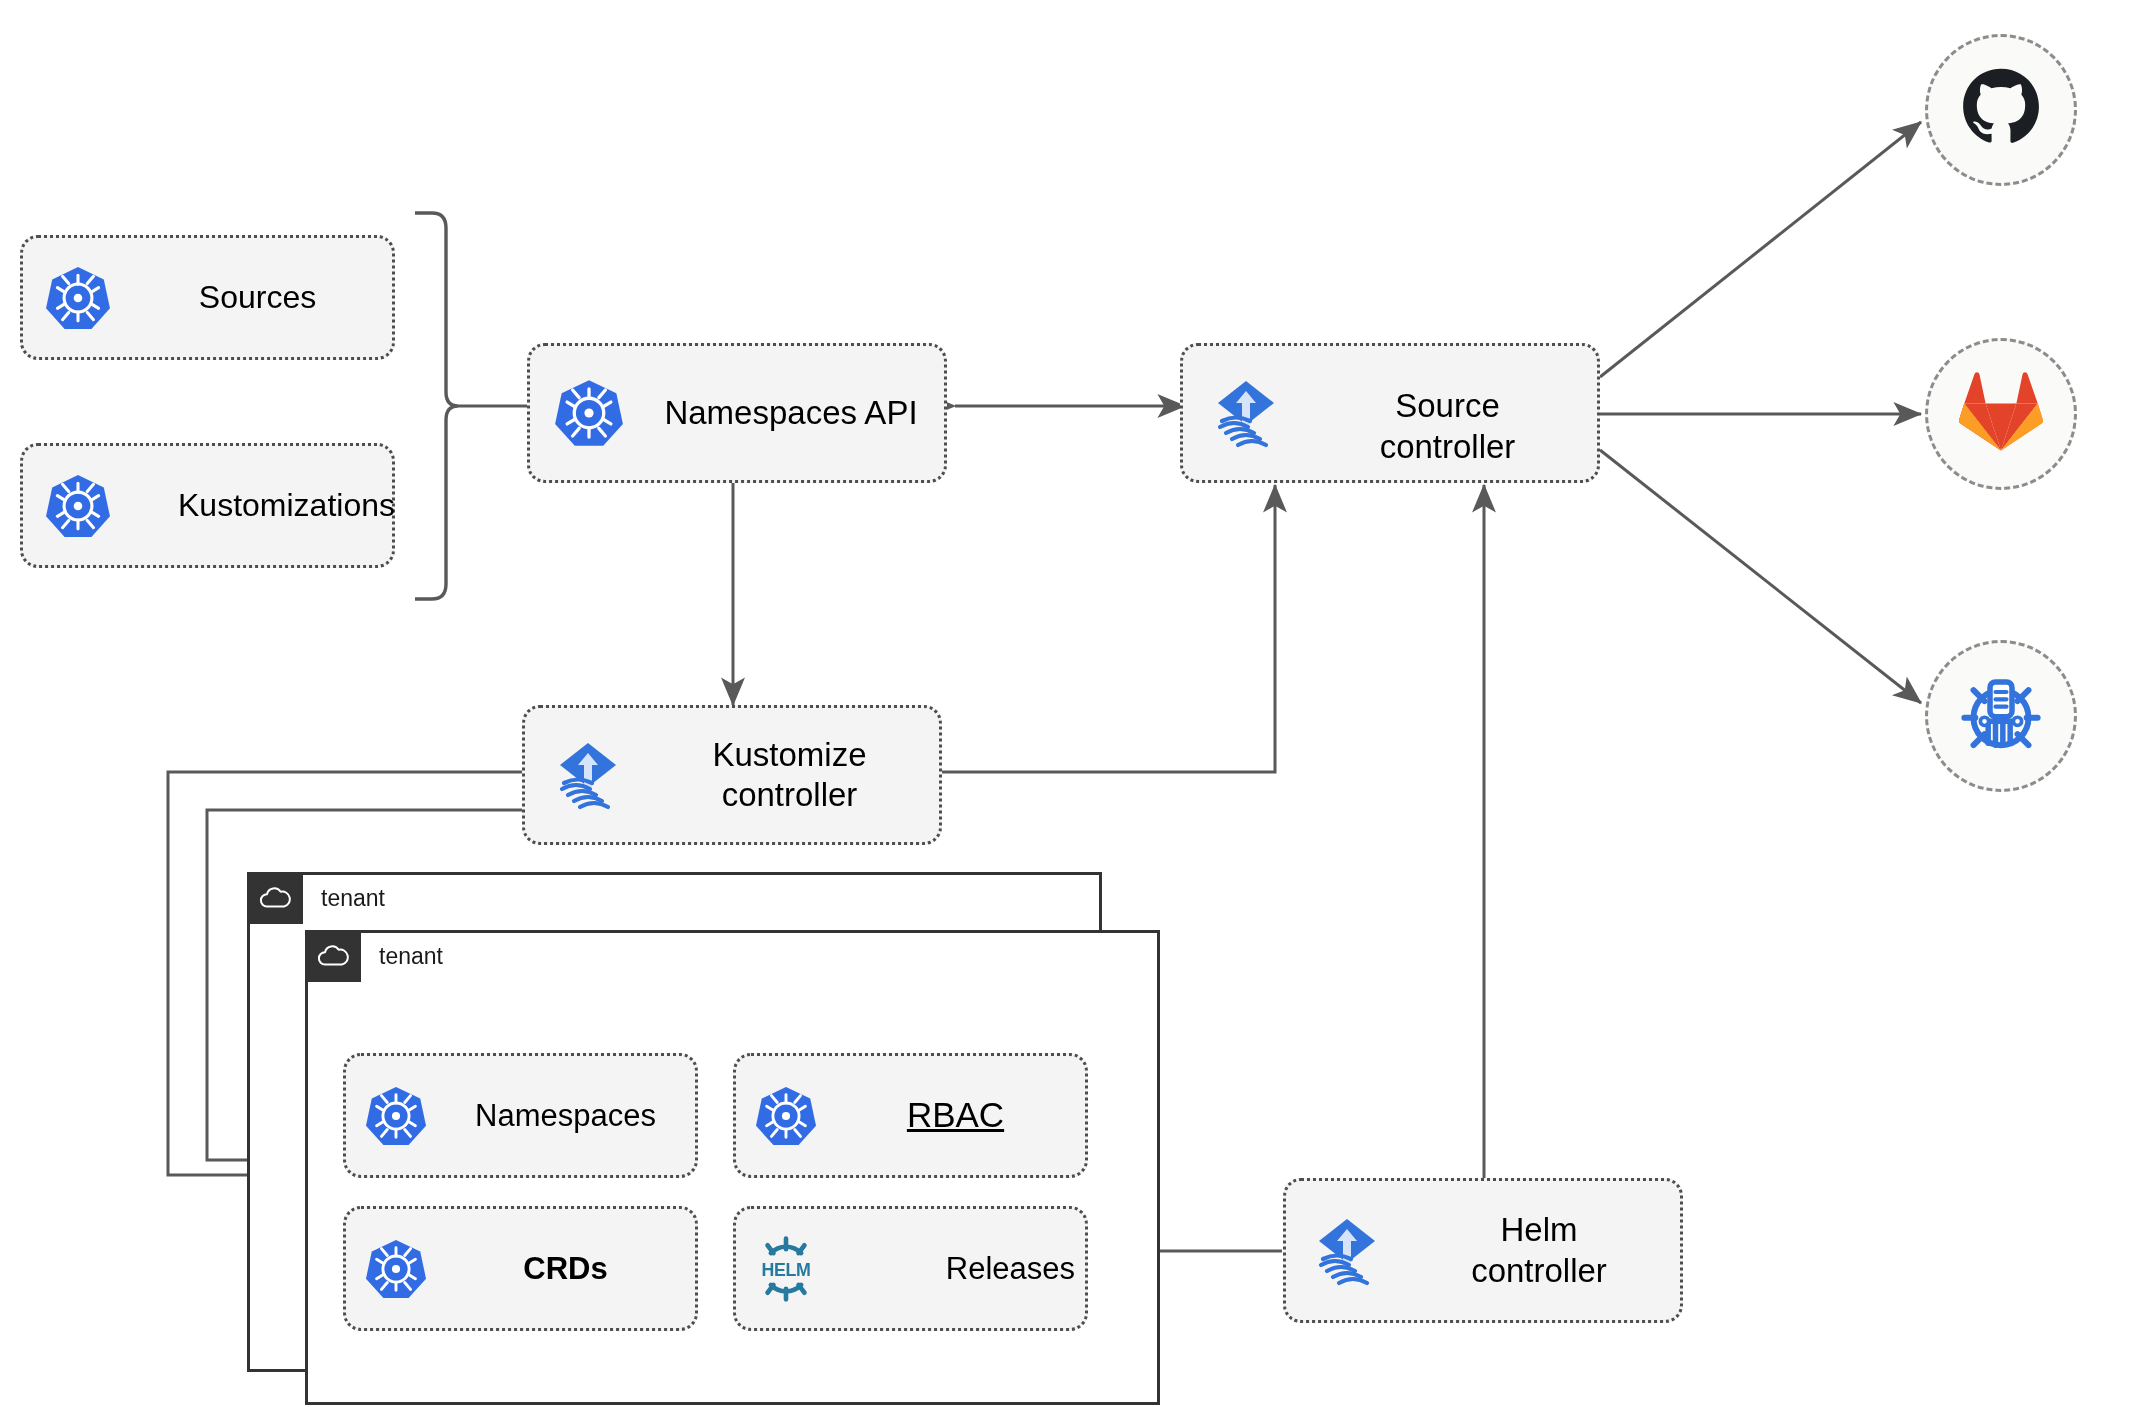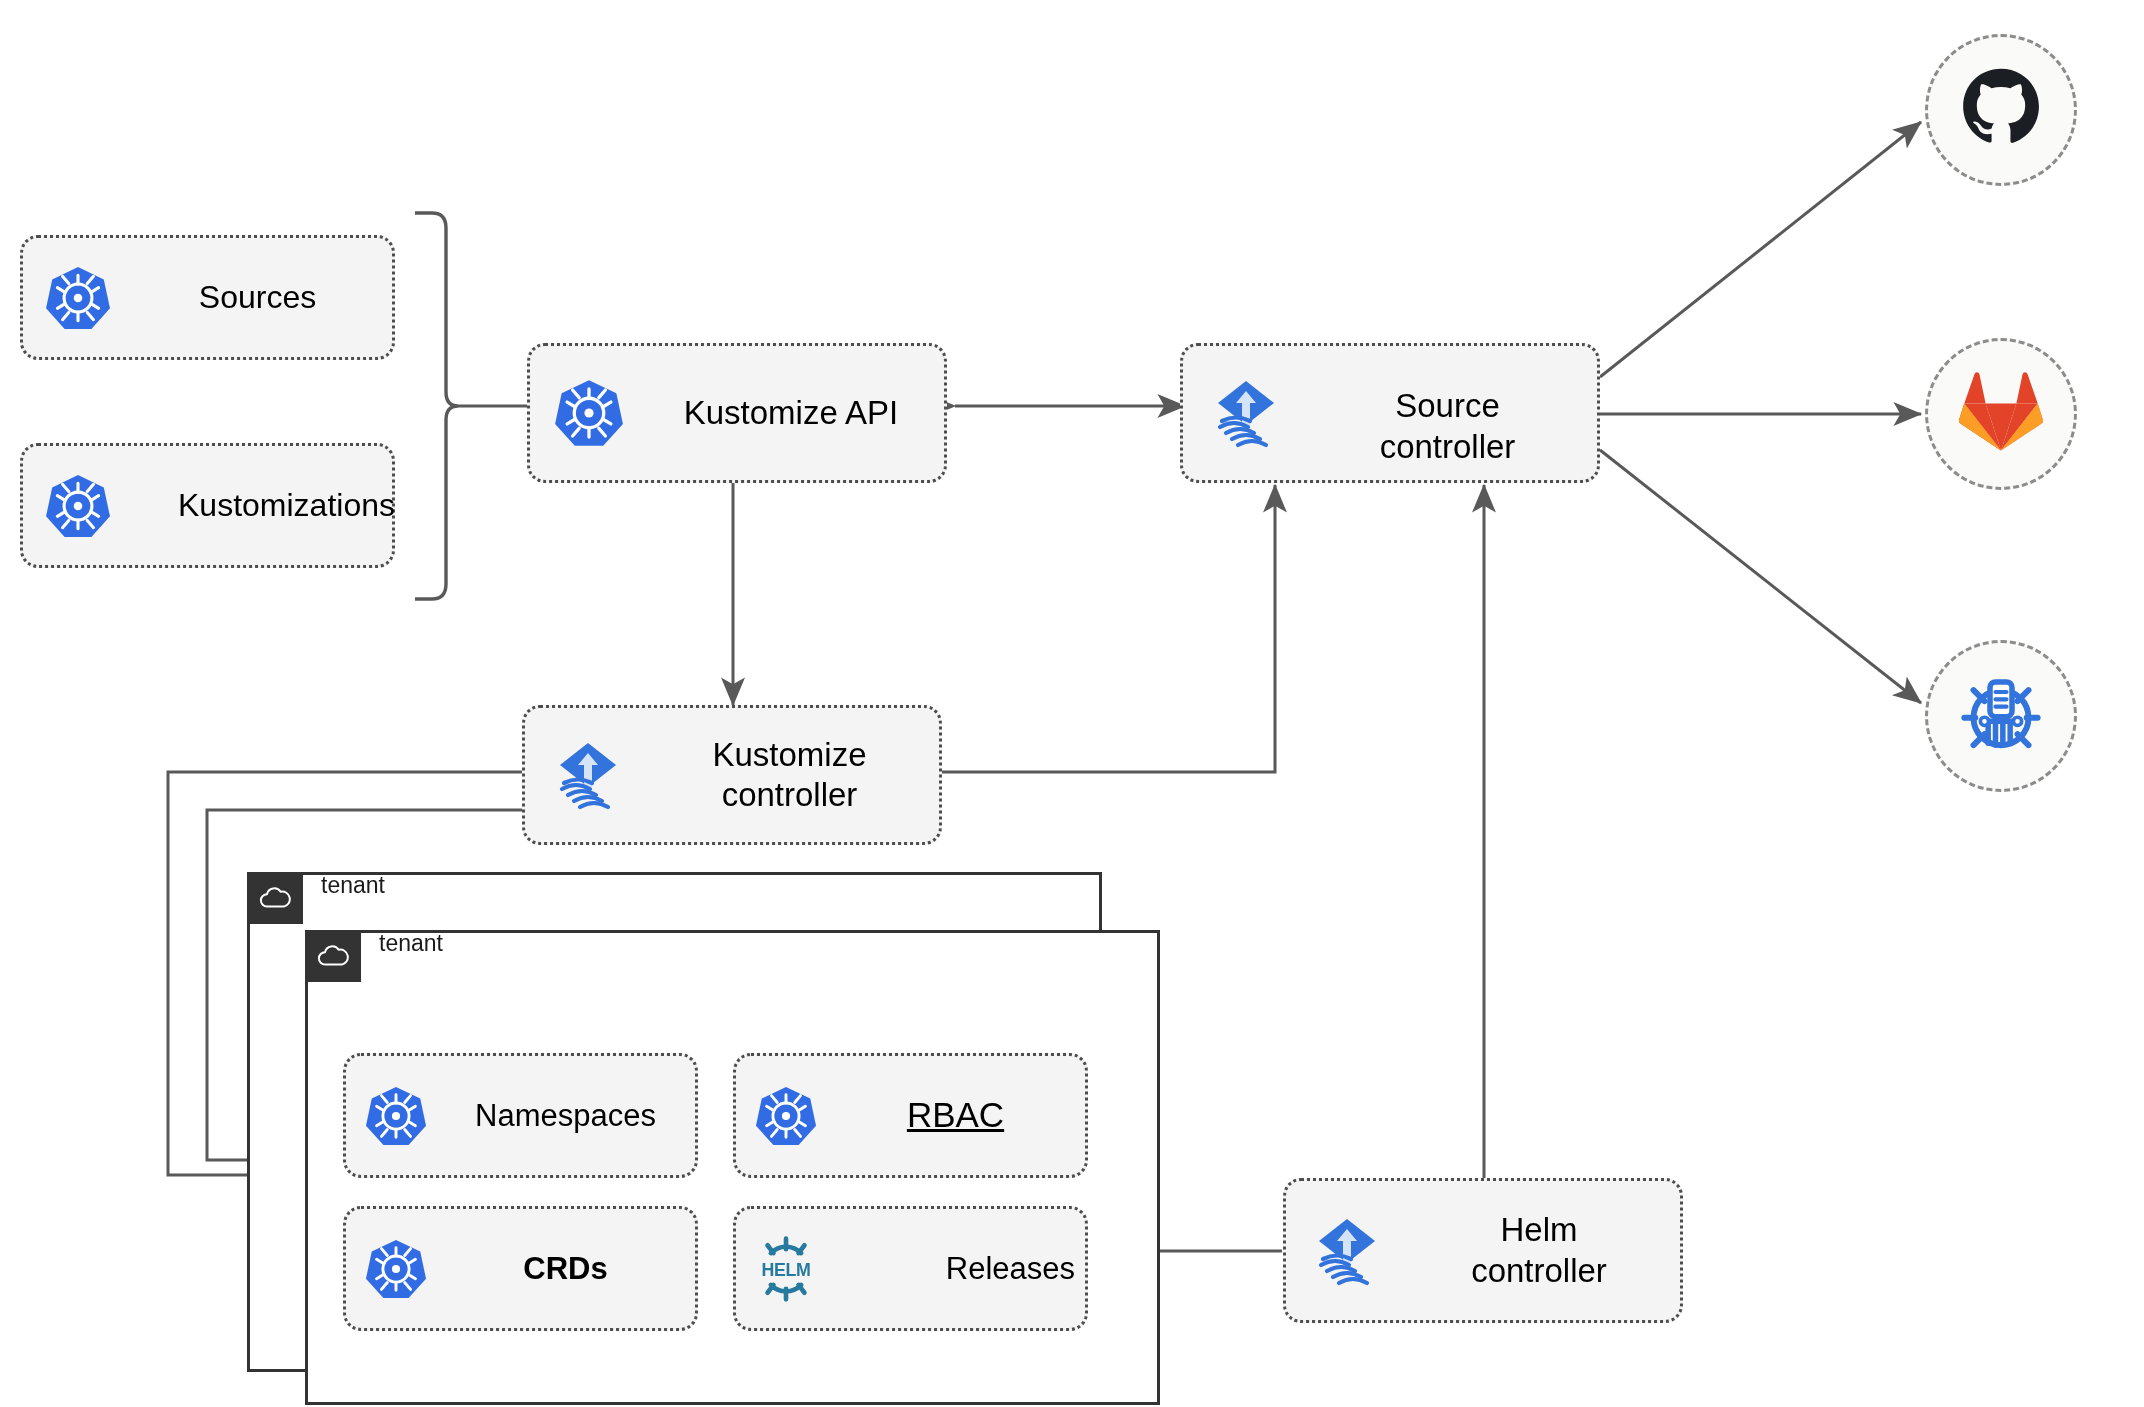--- a/index.html
+++ b/index.html
@@ -57,20 +57,21 @@
     box-sizing: border-box;
     background: #ffffff;
     border: 3px solid #333333;
   }
   .tenant-bar {
     position: absolute;
     left: -3px;
     top: -3px;
     height: 52px;
     display: flex;
+    align-items: center;
   }
   .tenant-chip {
     width: 56px;
     height: 52px;
     background: #333333;
     display: flex;
     align-items: center;
     justify-content: center;
   }
   .tenant-name {
@@ -177,21 +178,21 @@
           <circle cx="32" cy="32" r="13.5"></circle>
           <path d="M32 10 L32 18.5 M32 45.5 L32 54
                    M12 22 L19.5 26.5 M44.5 37.5 L52 42
                    M12 42 L19.5 37.5 M44.5 26.5 L52 22
                    M17 53 L23 46 M41 18 L47 11
                    M17 11 L23 18 M41 46 L47 53"></path>
         </g>
         <circle cx="32" cy="32" r="4.2" fill="#ffffff"></circle>
       </svg>
     </span>
-    <span class="lbl" style="font-size:33px;">Kustomize API</span>
+    <span class="lbl" style="font-size:33px;">Namespaces API</span>
   </div>
 
   <div class="node" style="left:1180px; top:343px; width:420px; height:140px;">
     <span class="ico" style="width:125px;">
       <svg width="80" height="80" viewBox="0 0 80 80">
         <path d="M40 8 L68 30 L40 52 L12 30 Z" fill="#3273DC"></path>
         <path d="M40 18 L50 30 L44 30 L44 52 L36 52 L36 30 L30 30 Z" fill="#D6E4FA"></path>
         <g stroke="#3273DC" stroke-width="4.2" fill="none" stroke-linecap="round">
           <path d="M14 54 Q28 46 42 54"></path>
           <path d="M20 60 Q34 52 48 60"></path>

